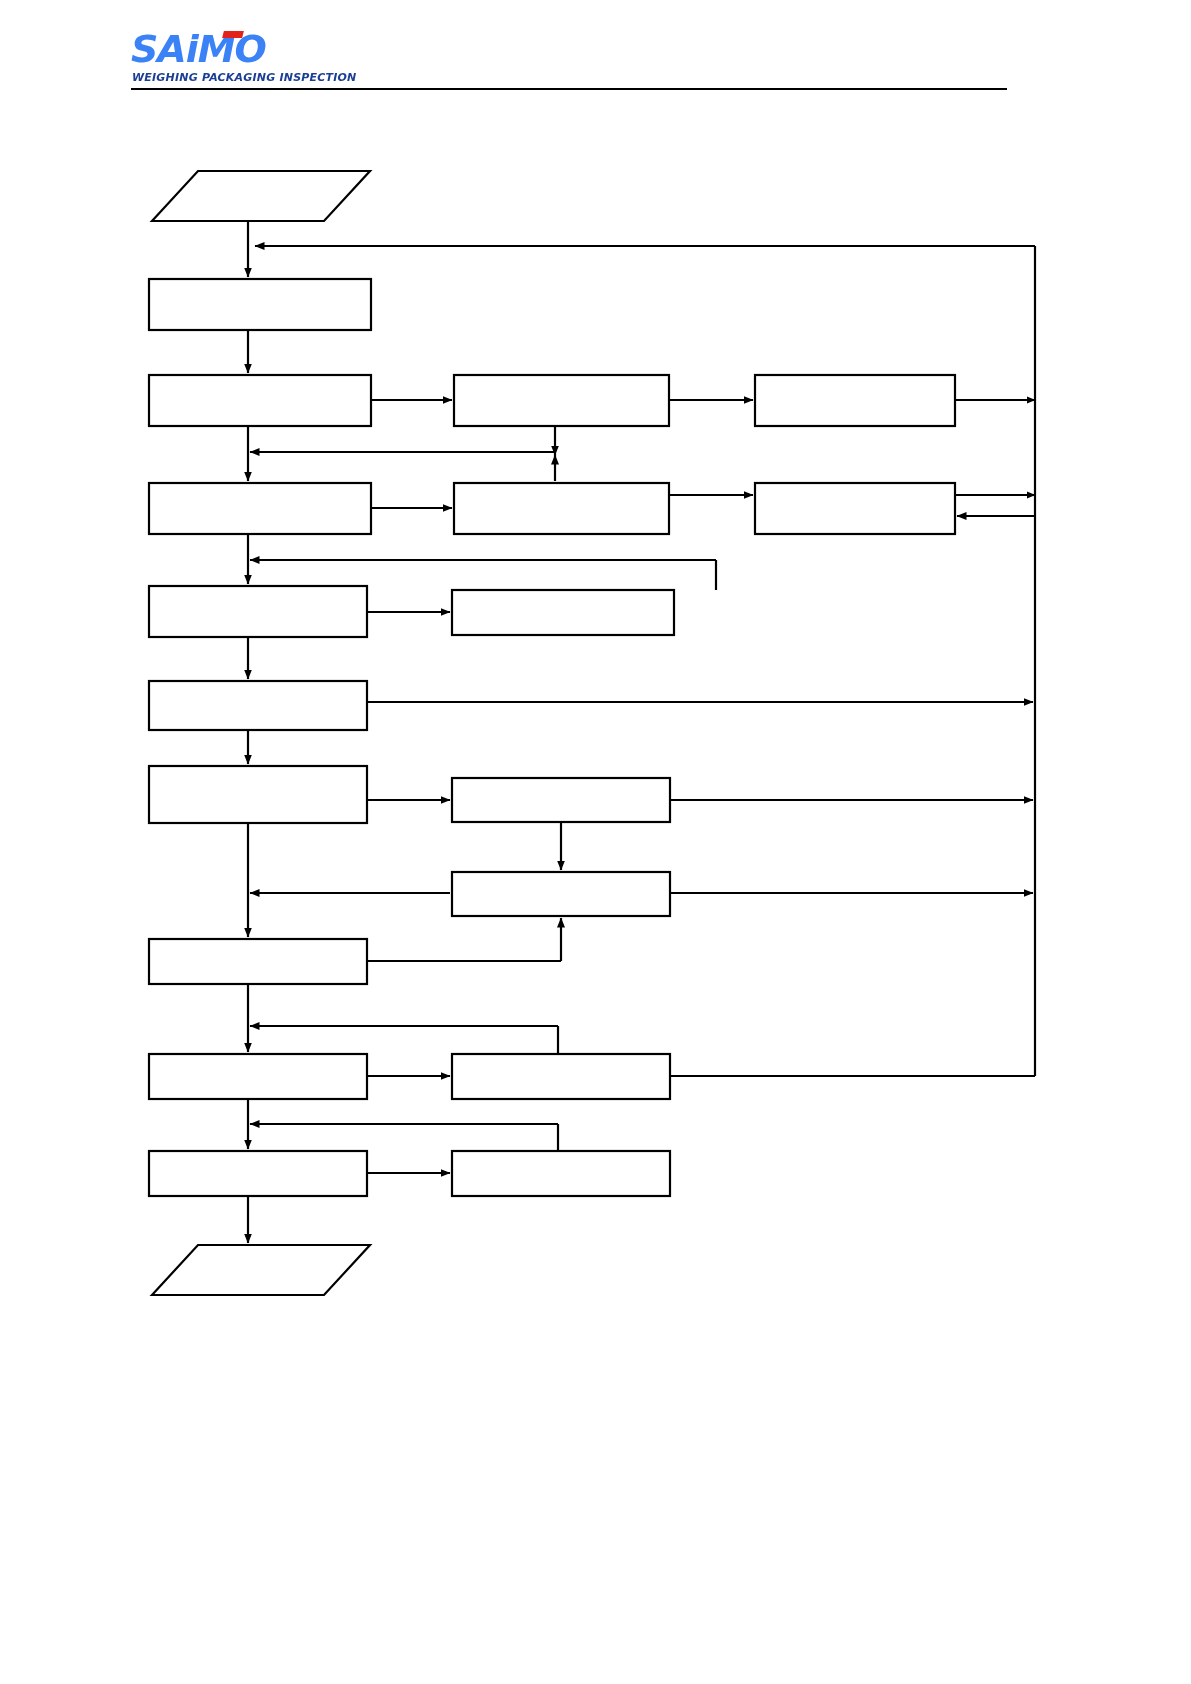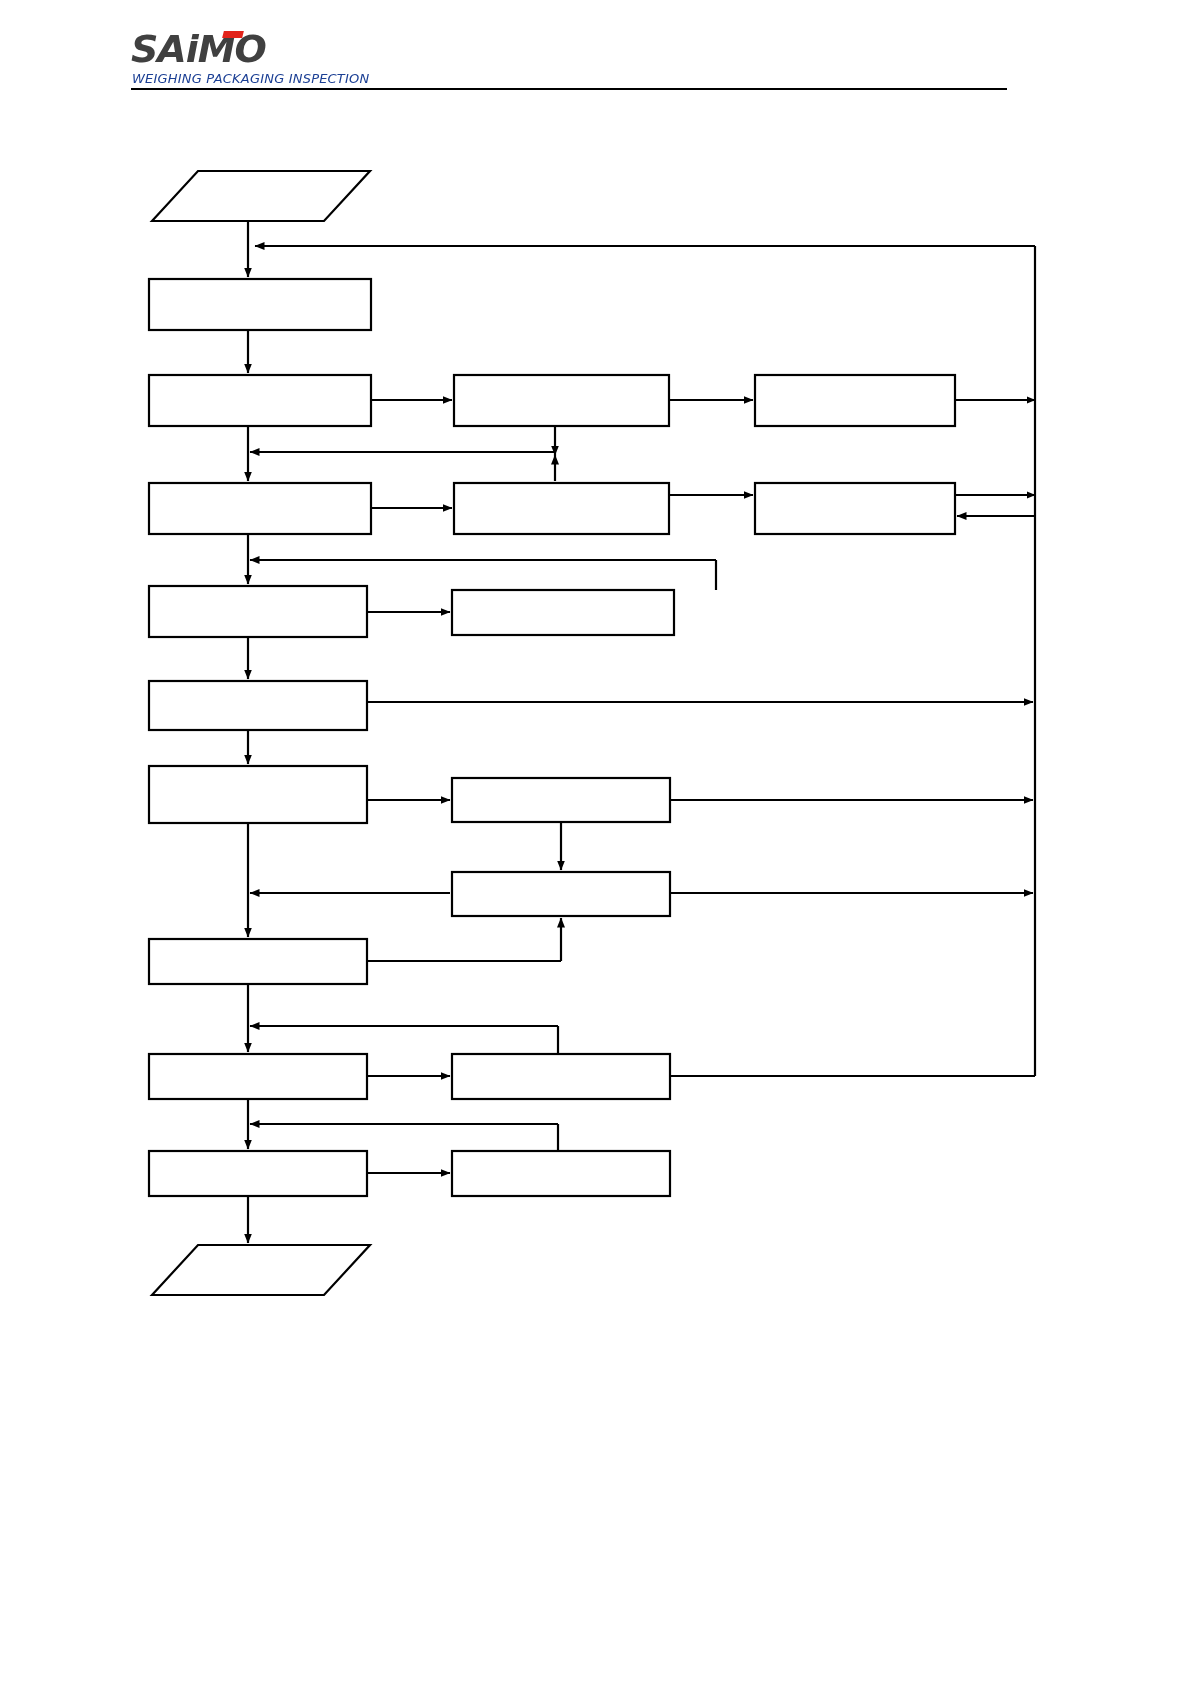--- a/index.html
+++ b/index.html
@@ -33,41 +33,41 @@
     top: 29px;
     width: 260px;
     height: 56px;
   }
   #logo-wordmark {
     font-family: "DejaVu Sans", sans-serif;
     font-weight: bold;
     font-style: italic;
     font-size: 38px;
     letter-spacing: -1px;
-    color: #404040;
+    color: #3b82f6;
     line-height: 40px;
     white-space: nowrap;
   }
   #logo-accent {
     position: absolute;
     left: 92px;
     top: 2px;
     width: 20px;
     height: 7px;
     background: #e2231a;
     transform: skewX(-14deg);
   }
   #logo-tagline {
     position: absolute;
     left: 1px;
     top: 42px;
     font-family: "DejaVu Sans", sans-serif;
-    font-weight: normal;
+    font-weight: bold;
     font-style: italic;
-    font-size: 13px;
+    font-size: 11px;
     letter-spacing: 0.2px;
     color: #1b3f94;
     white-space: nowrap;
   }
   #header-rule {
     position: absolute;
     left: 131px;
     top: 88px;
     width: 876px;
     height: 2px;

